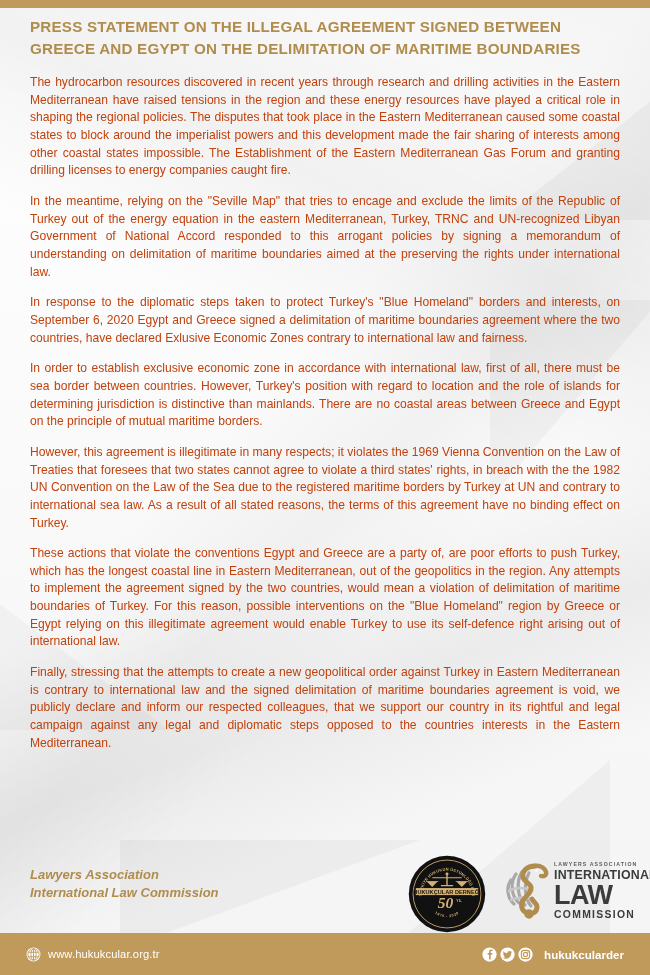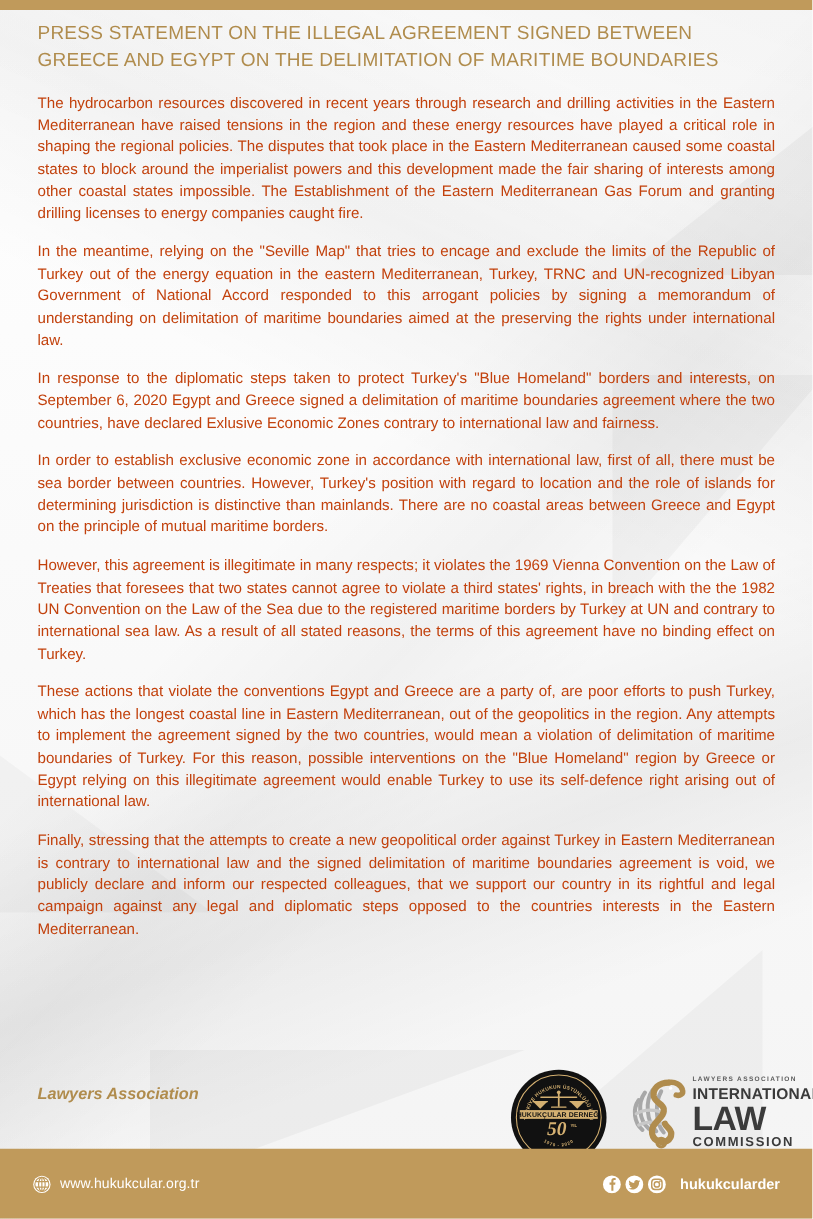--- a/index.html
+++ b/index.html
@@ -81,21 +81,21 @@
 
   .content {
     position: relative;
     z-index: 2;
     padding: 16px 30px 0 30px;
   }
 
   .doc-title {
     color: #b08c4d;
     font-size: 15.2px;
-    font-weight: normal;
+    font-weight: bold;
     line-height: 1.45;
     letter-spacing: 0.2px;
     margin: 0 0 14px 0;
     text-transform: uppercase;
   }
 
   .para {
     color: #c2410c;
     font-size: 12.1px;
     line-height: 1.46;
@@ -169,21 +169,21 @@
     letter-spacing: 1.3px;
     margin-top: 2px;
     white-space: nowrap;
   }
 
   
   .footer {
     position: absolute;
     left: 0; bottom: 0;
     width: 650px;
-    height: 56px;
+    height: 42px;
     background: #c09a5b;
     z-index: 4;
     display: flex;
     align-items: center;
     justify-content: space-between;
     padding: 0 26px;
     box-sizing: border-box;
   }
   .footer-left, .footer-right {
     display: flex;
@@ -229,20 +229,21 @@
     <p class="para">In the meantime, relying on the "Seville Map" that tries to encage and exclude the limits of the Republic of Turkey out of the energy equation in the eastern Mediterranean, Turkey, TRNC and UN-recognized Libyan Government of National Accord responded to this arrogant policies by signing a memorandum of understanding on delimitation of maritime boundaries aimed at the preserving the rights under international law.</p>
     <p class="para">In response to the diplomatic steps taken to protect Turkey's "Blue Homeland" borders and interests, on September 6, 2020 Egypt and Greece signed a delimitation of maritime boundaries agreement where the two countries, have declared Exlusive Economic Zones contrary to international law and fairness.</p>
     <p class="para">In order to establish exclusive economic zone in accordance with international law, first of all, there must be sea border between countries. However, Turkey's position with regard to location and the role of islands for determining jurisdiction is distinctive than mainlands. There are no coastal areas between Greece and Egypt on the principle of mutual maritime borders.</p>
     <p class="para">However, this agreement is illegitimate in many respects; it violates the 1969 Vienna Convention on the Law of Treaties that foresees that two states cannot agree to violate a third states' rights, in breach with the the 1982 UN Convention on the Law of the Sea  due to the registered maritime borders by Turkey at UN and  contrary to international sea law. As a result of all stated reasons, the terms of this agreement have no binding effect on Turkey.</p>
     <p class="para">These actions that violate the conventions Egypt and Greece are a party of, are poor efforts to push Turkey, which has the longest coastal line in Eastern Mediterranean, out of the geopolitics in the region. Any attempts to implement the agreement signed by the two countries, would mean a violation of delimitation of maritime boundaries of Turkey. For this reason, possible interventions on the  "Blue Homeland"  region by Greece or Egypt relying on this illegitimate agreement would enable Turkey to use its self-defence right arising out of international law.</p>
     <p class="para">Finally, stressing that the attempts to create a new geopolitical order against Turkey in Eastern Mediterranean is contrary to international law and the signed delimitation of maritime boundaries agreement is void, we publicly declare and inform our respected colleagues, that we support our country in its rightful and legal campaign against any legal and diplomatic steps opposed to the countries interests in the Eastern Mediterranean.</p>
   </div>
 
   <div class="signature">
     <div>Lawyers Association</div>
+    <div>International Law Commission</div>
   </div>
 
   <svg class="seal" viewBox="0 0 100 100">
     <defs>
       <path id="arcTop" d="M 18,52 A 32,32 0 0 1 82,52" fill="none"></path>
       <path id="arcBot" d="M 24,54 A 26,26 0 0 0 76,54" fill="none"></path>
     </defs>
     <circle cx="50" cy="50" r="49" fill="#111111"></circle>
     <circle cx="50" cy="50" r="43.5" fill="none" stroke="#d4b071" stroke-width="1.1"></circle>
 

